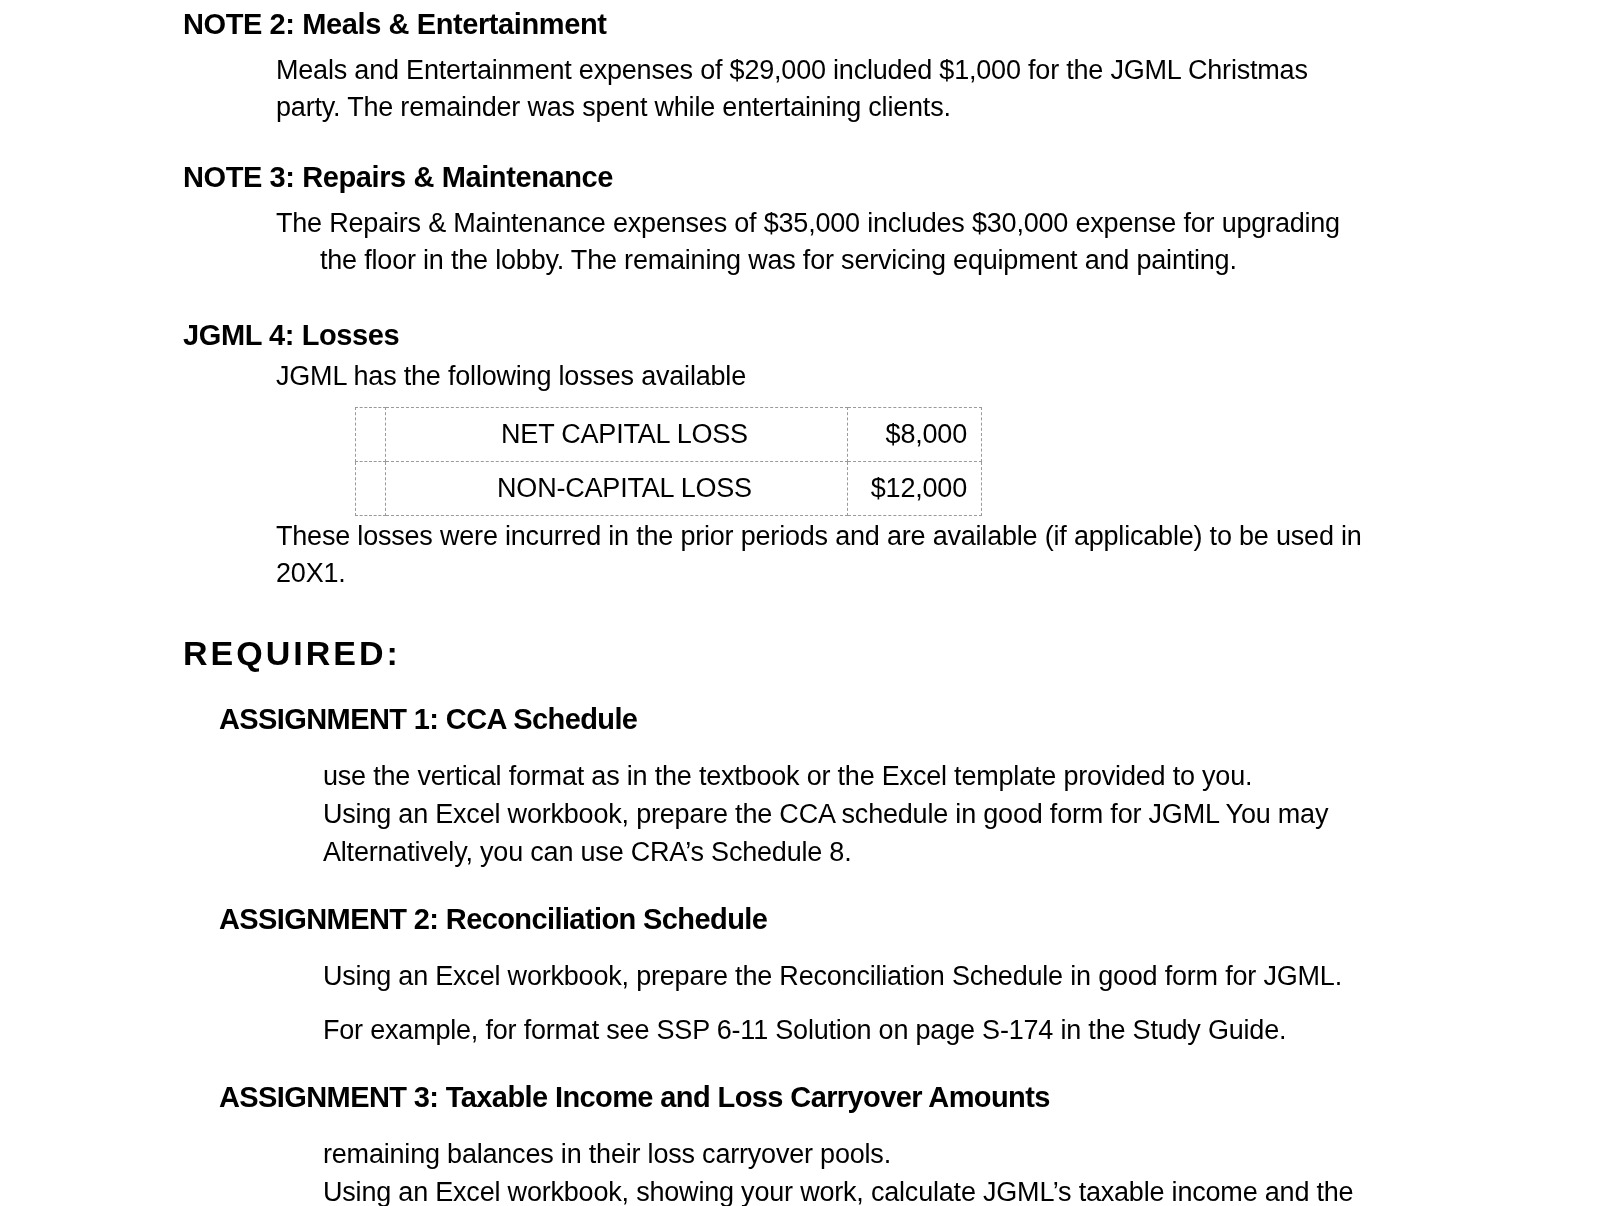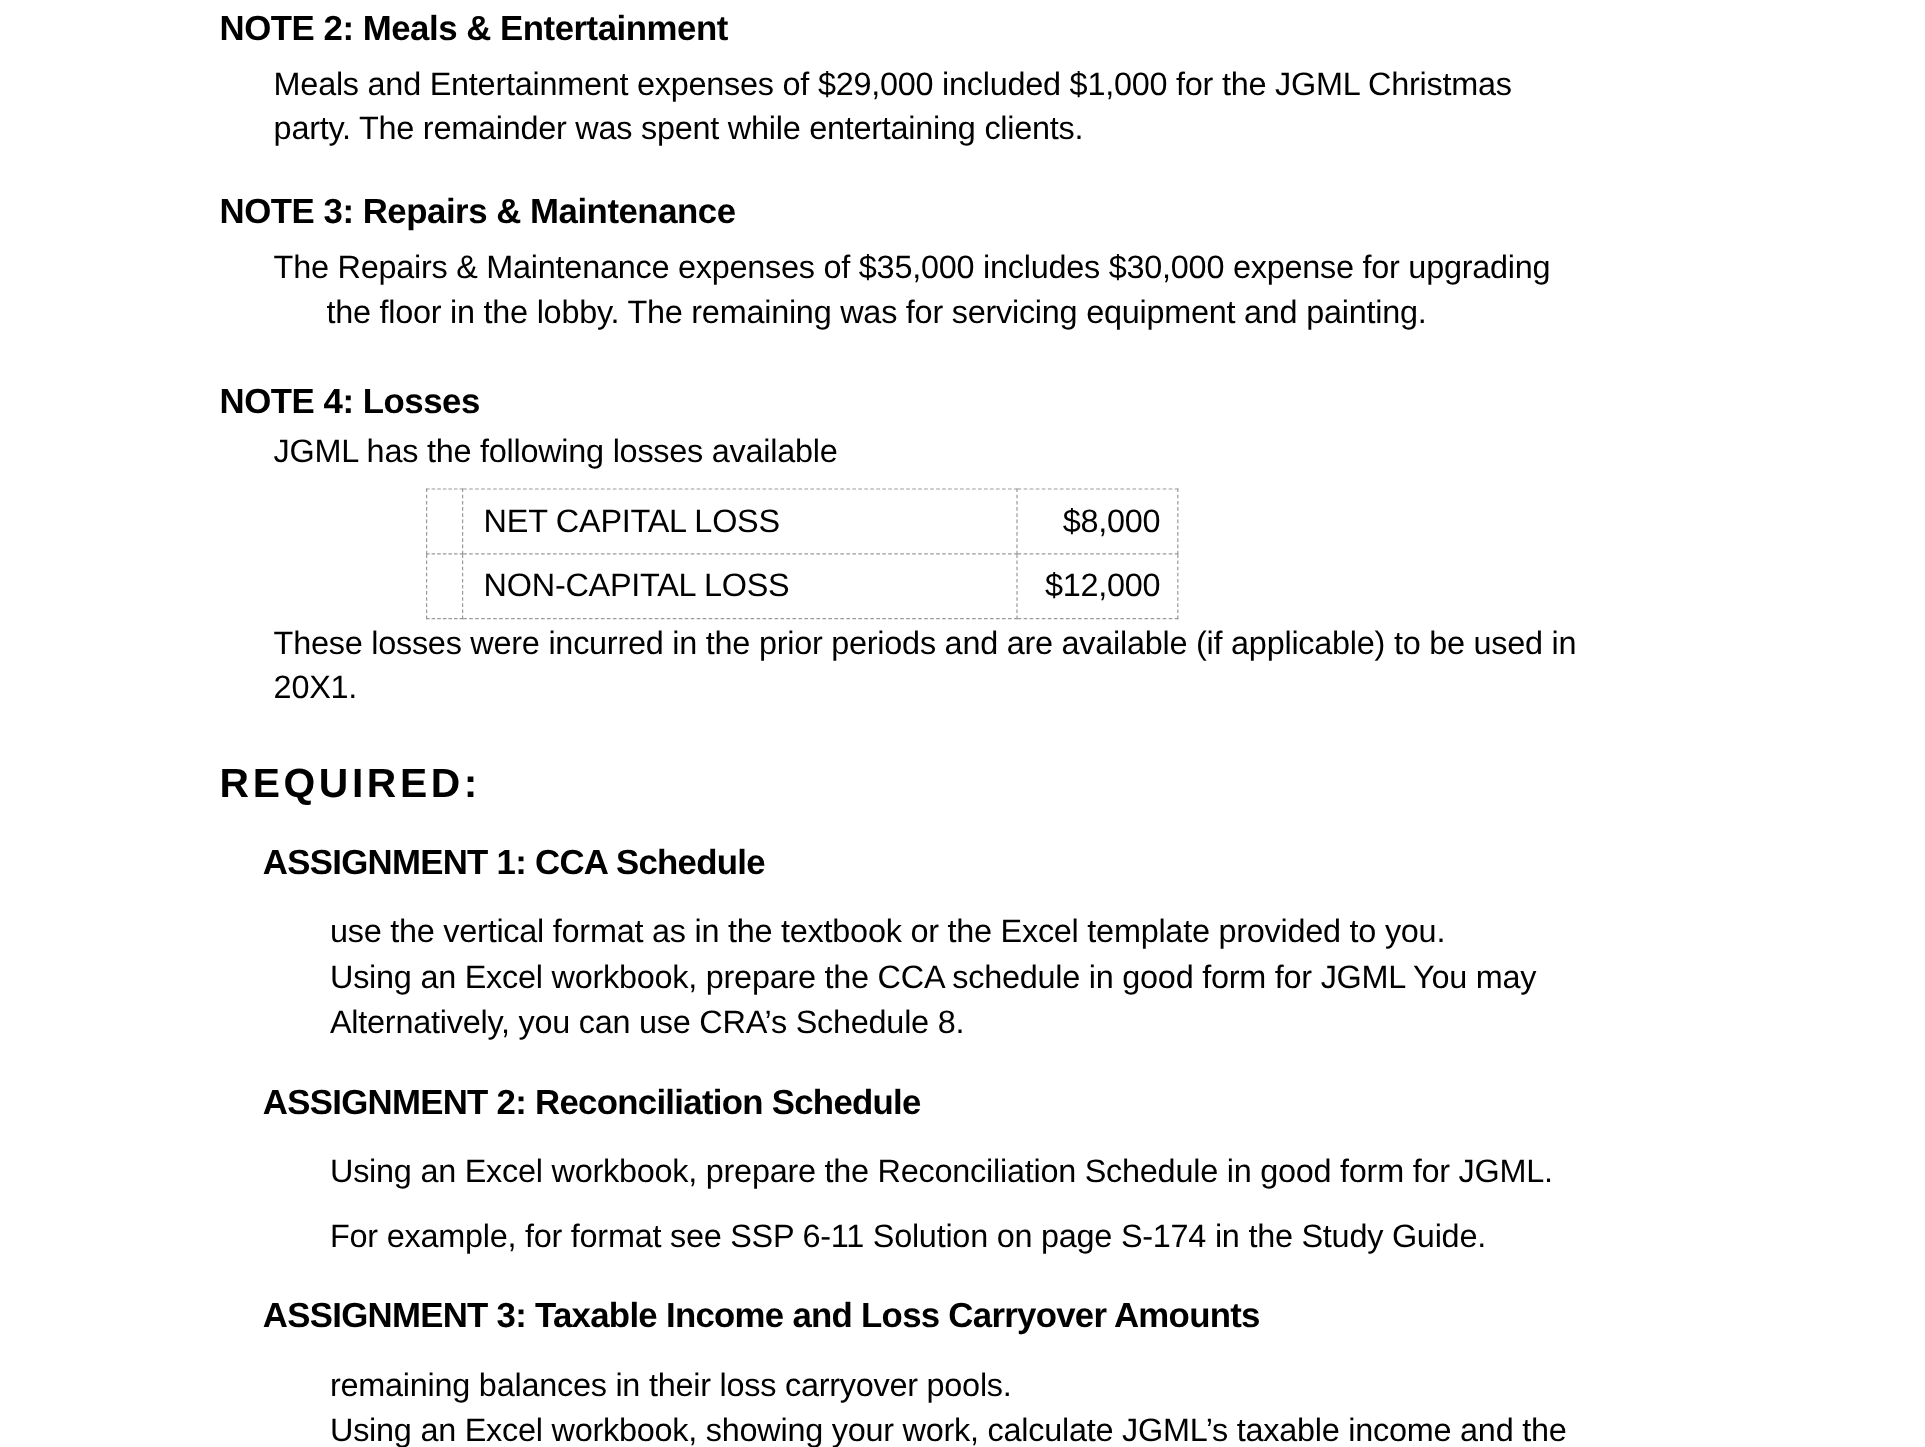--- a/index.html
+++ b/index.html
@@ -26,39 +26,40 @@
     letter-spacing: -0.4px;
     line-height: 33px;
     white-space: nowrap;
   }
   .para {
     margin-left: 45px;
     font-size: 27px;
     line-height: 37px;
     letter-spacing: -0.2px;
   }
-  .line { white-space: nowrap; }
+  .line { white-space: nowrap; margin-left: 48px; }
   .line.indent-2 { padding-left: 44px; }
 
   .mt-note3 { margin-top: 35px; }
   .mt-note4 { margin-top: 40px; }
   .mt-para  { margin-top: 11px; }
   .mt-intro { margin-top: 6px; }
 
   .losses-table {
     border-collapse: collapse;
     margin: 12px 0 0 172px;
     table-layout: fixed;
   }
   .losses-table td {
     border: 1px dashed #9a9a9a;
     height: 51px;
     font-size: 27px;
     letter-spacing: -0.2px;
     overflow: hidden;
+    text-align: center;
   }
   .losses-table td.spacer-cell { width: 27px; }
   .losses-table td.label-cell  { width: 443px; padding-left: 17px; }
   .losses-table td.amount-cell { width: 118px; padding-right: 14px; text-align: right; }
 
   .outro { margin-top: 2px; }
 
   .required-label {
     margin-top: 42px;
     font-size: 34px;
@@ -95,21 +96,21 @@
     <div class="line">Meals and Entertainment expenses of $29,000 included $1,000 for the JGML Christmas</div>
     <div class="line">party. The remainder was spent while entertaining clients.</div>
   </div>
 
   <div class="note-heading mt-note3">NOTE 3: Repairs &amp; Maintenance</div>
   <div class="para mt-para">
     <div class="line">The Repairs &amp; Maintenance expenses of $35,000 includes $30,000 expense for upgrading</div>
     <div class="line indent-2">the floor in the lobby.  The remaining was for servicing equipment and painting.</div>
   </div>
 
-  <div class="note-heading mt-note4">NOTE 4: Losses</div>
+  <div class="note-heading mt-note4">JGML 4: Losses</div>
   <div class="para mt-intro">
     <div class="line">JGML has the following losses available</div>
   </div>
 
   <table class="losses-table">
     <tbody>
       <tr>
         <td class="spacer-cell"></td>
         <td class="label-cell">NET CAPITAL LOSS</td>
         <td class="amount-cell">$8,000</td>

